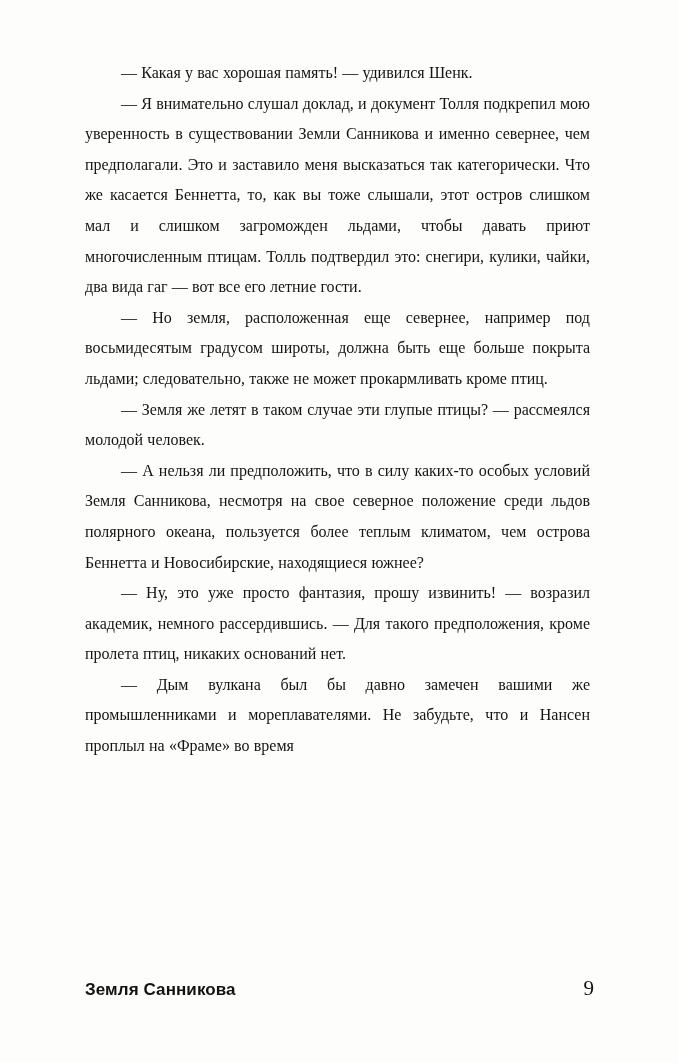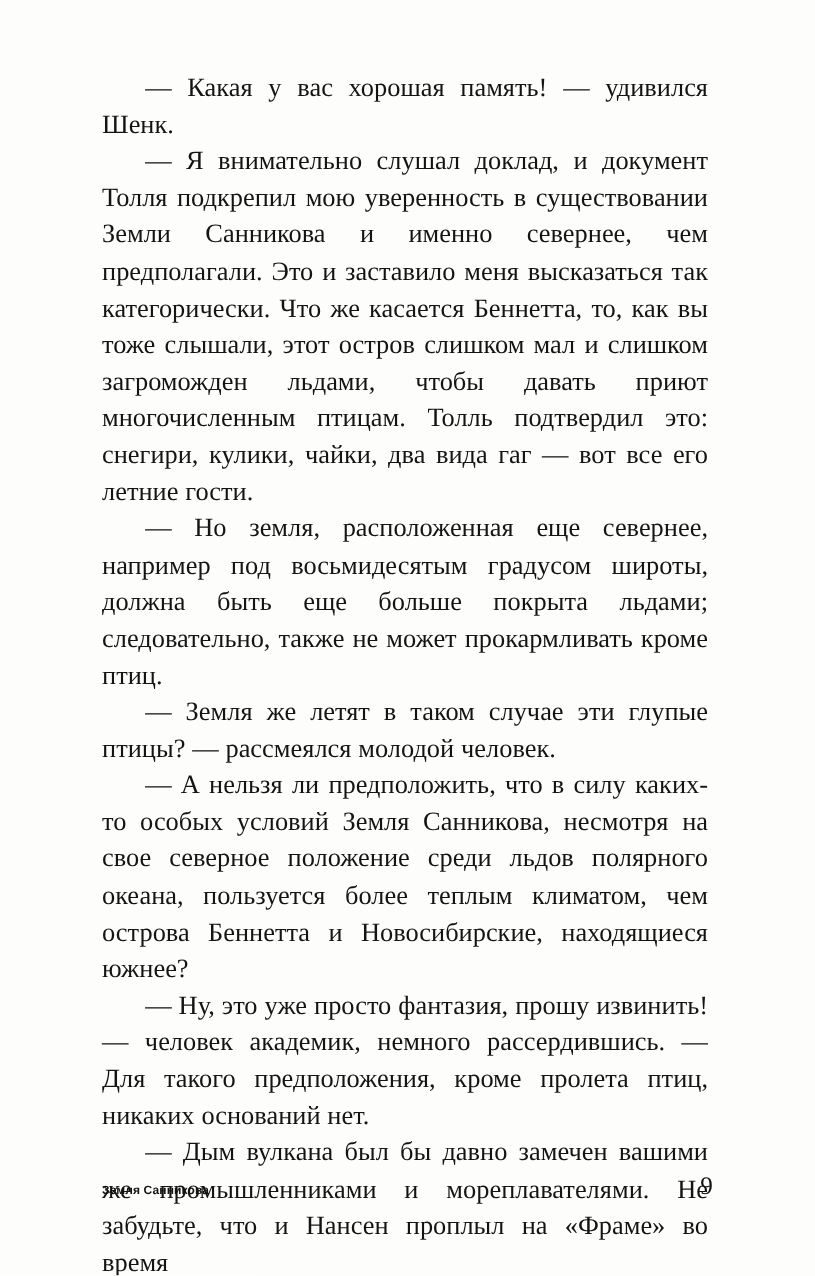--- a/index.html
+++ b/index.html
@@ -17,39 +17,39 @@
     color: #141414;
   }
   .content {
     position: absolute;
     left: 85px;
     top: 58px;
     width: 505px;
   }
   .para {
     margin: 0;
-    font-size: 22px;
+    font-size: 16px;
     line-height: 30.6px;
     text-align: justify;
     text-indent: 36px;
     hyphens: manual;
     word-spacing: 0.2px;
   }
   .footer {
     position: absolute;
     left: 85px;
     right: 85px;
     bottom: 62px;
     display: flex;
     align-items: baseline;
     justify-content: space-between;
   }
   .footer-title {
     font-family: "Liberation Sans", sans-serif;
-    font-size: 10px;
+    font-size: 17px;
     font-weight: bold;
     letter-spacing: 0.1px;
     color: #121212;
   }
   .footer-page {
     font-family: "Liberation Serif", serif;
     font-size: 21px;
     color: #121212;
   }
 </style>
@@ -57,21 +57,21 @@
 <body>
 
 <div class="page">
 
   <div class="content">
     <p class="para">— Какая у вас хорошая память! — удивился Шенк.</p>
     <p class="para">— Я внимательно слушал доклад, и документ Толля подкрепил мою уверенность в существовании Земли Санникова и именно севернее, чем предполагали. Это и заставило меня высказаться так категорически. Что же касается Беннетта, то, как вы тоже слышали, этот остров слишком мал и слишком загроможден льдами, чтобы давать приют многочисленным птицам. Толль подтвердил это: снегири, кулики, чайки, два вида гаг — вот все его летние гости.</p>
     <p class="para">— Но земля, расположенная еще севернее, например под восьмидесятым градусом широты, должна быть еще больше покрыта льдами; следовательно, также не может прокармливать кроме птиц.</p>
     <p class="para">— Земля же летят в таком случае эти глупые птицы? — рассмеялся молодой человек.</p>
     <p class="para">— А нельзя ли предположить, что в силу каких-то особых условий Земля Санникова, несмотря на свое северное положение среди льдов полярного океана, пользуется более теплым климатом, чем острова Беннетта и Новосибирские, находящиеся южнее?</p>
-    <p class="para">— Ну, это уже просто фантазия, прошу извинить! — человек академик, немного рассердившись. — Для такого предположения, кроме пролета птиц, никаких оснований нет.</p>
+    <p class="para">— Ну, это уже просто фантазия, прошу извинить! — возразил академик, немного рассердившись. — Для такого предположения, кроме пролета птиц, никаких оснований нет.</p>
     <p class="para">— Дым вулкана был бы давно замечен вашими же промышленниками и мореплавателями. Не забудьте, что и Нансен проплыл на «Фраме» во время</p>
   </div>
 
   <div class="footer">
     <span class="footer-title">Земля Санникова</span>
     <span class="footer-page">9</span>
   </div>
 
 </div>
 

